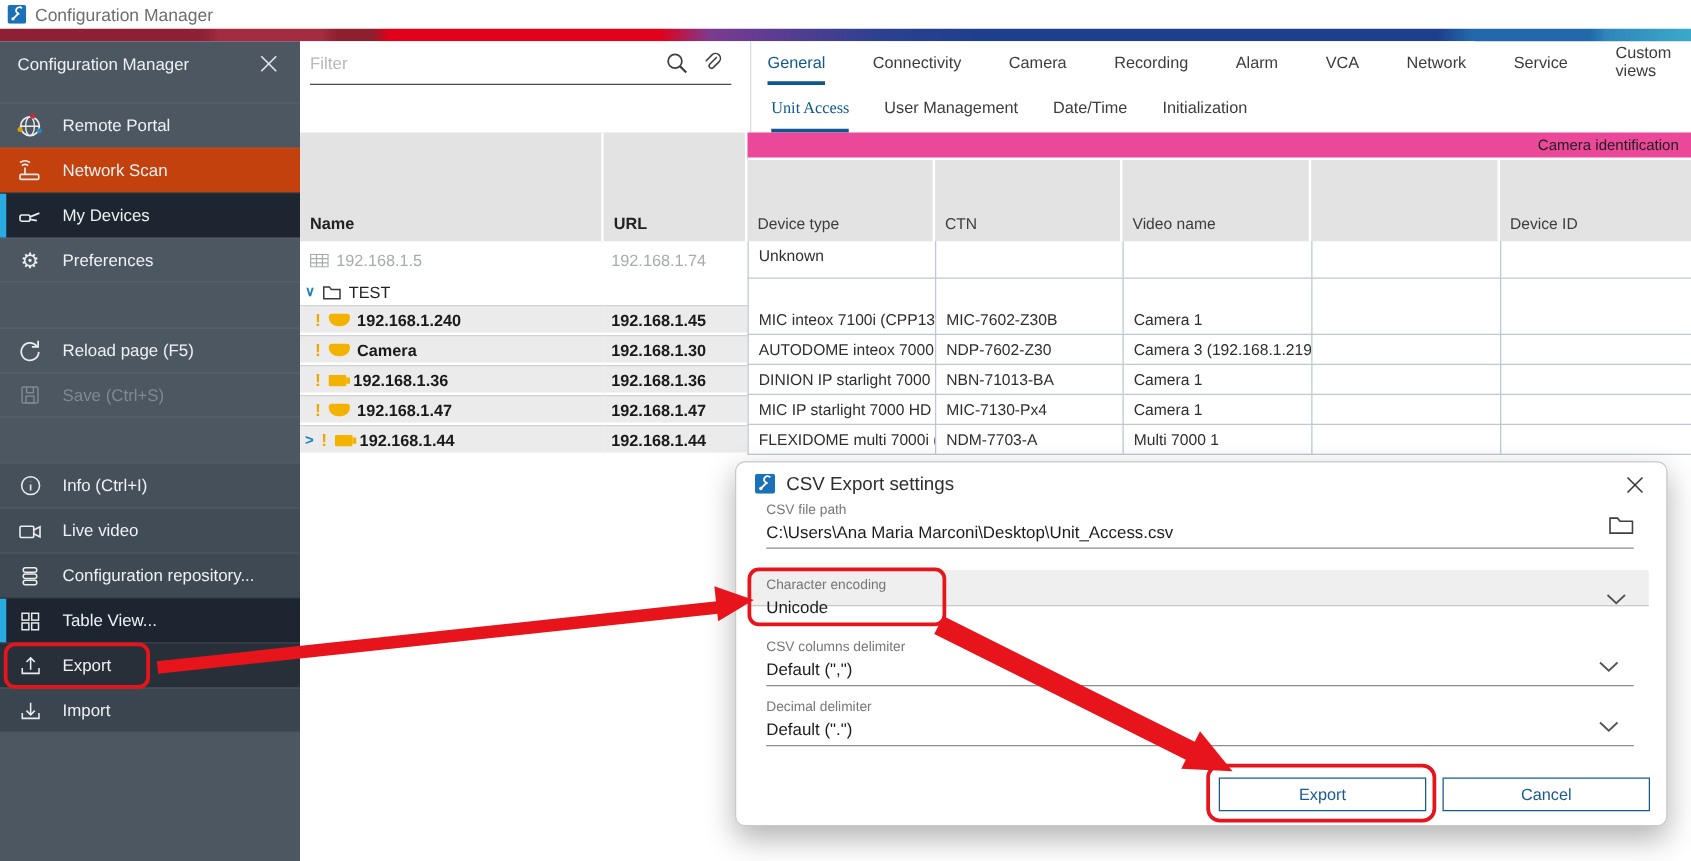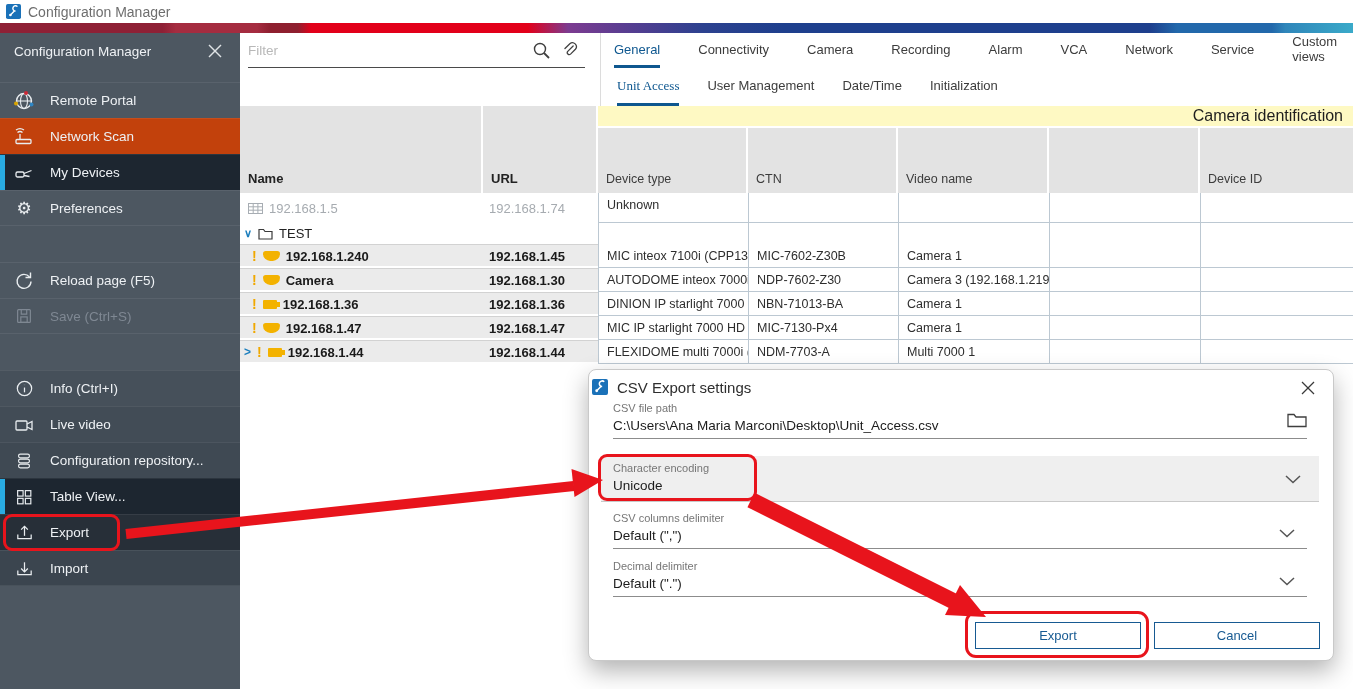--- a/index.html
+++ b/index.html
@@ -50,22 +50,22 @@
   .tab.active { color:#0e578f; border-bottom-color:#0e578f; }
   .subtabs { position:absolute; left:377px; top:35px; height:38px; display:flex; gap:28px; }
   .subtab { display:flex; align-items:center; height:100%; font-size:13px; color:#3c3c3c;
             border-bottom:3px solid transparent; cursor:pointer; }
   .subtab.active { color:#0e578f; border-bottom-color:#0e578f;font-family:Liberation Serif, serif; }
   
   .thead { position:absolute; left:0; top:73px; width:1113px; height:87px; display:grid;
            grid-template-columns:243px 115px 150px 150px 151px 151px 153px; grid-template-rows:22px 65px; }
   .th-left { background:#e3e3e3; border-right:2px solid #fff; display:flex; align-items:flex-end;
              padding:0 0 7px 8px; font-weight:bold; font-size:13px; color:#222; grid-row:1/3; }
-  .th-band { grid-column:3/8; grid-row:1; background:#fef9c3; border-bottom:2px solid #fff;
-             display:flex; justify-content:flex-end; align-items:center; padding-right:10px; font-size:16px; color:#1e1e1e; }
+  .th-band { grid-column:3/8; grid-row:1; background:#ec4899; border-bottom:2px solid #fff;
+             display:flex; justify-content:flex-end; align-items:center; padding-right:10px; font-size:12px; color:#1e1e1e; }
   .th-cell { grid-row:2; background:#e3e3e3; border-right:2px solid #fff; display:flex; align-items:flex-end;
              padding:0 0 7px 8px; font-size:12.5px; color:#3c3c3c; }
   .th-cell.last { border-right:none; }
   .tbody { position:absolute; left:0; top:160px; width:1113px; }
   .trow { display:grid; grid-template-columns:243px 115px 150px 150px 151px 151px 153px; }
   .trow.unknown { height:30px; }
   .trow.folder { height:21px; }
   .trow.device { height:24px; }
   .c { display:flex; align-items:center; overflow:hidden; white-space:nowrap; }
   .c.name { padding-left:8px; gap:6px; }
@@ -80,31 +80,31 @@
   .trow.device.expandable .c.name { padding-left:4px; }
   .c.name .tree-chevron { color:#1d7fbe; font-size:11px; font-weight:bold; }
   .c.name .expand-chevron { color:#1d7fbe; font-size:12px; font-weight:bold; }
   .warn { color:#f0a800; font-weight:bold; font-size:14px; }
   .cam-dome { width:17px; height:10px; background:#f3b200; border-radius:3px 3px 8px 8px; flex:none; }
   .cam-box { width:14px; height:9px; background:#f3b200; border-radius:1px; position:relative; flex:none; }
   .cam-box::after { content:""; position:absolute; right:-3px; top:2px; width:3px; height:5px; background:#f3b200; }
   
   .modal { position:absolute; left:588px; top:369px; width:746px; height:292px; background:#fff;
            border:1px solid #c9c9c9; border-radius:8px; box-shadow:0 10px 24px rgba(0,0,0,.30); z-index:50; }
-  .dlg-head { position:absolute; left:0; top:0; width:100%; height:34px; display:flex; align-items:center; padding-left:3px; gap:9px; }
+  .dlg-head { position:absolute; left:12px; top:0; width:100%; height:34px; display:flex; align-items:center; padding-left:3px; gap:9px; }
   .dlg-title { font-size:15px; color:#2e2e2e; }
   .dlg-close { position:absolute; right:16px; top:9px; width:18px; height:18px; display:flex; cursor:pointer; }
   .fld { position:absolute; left:24px; right:26px; }
   .fld .lbl { font-size:11px; color:#767676; line-height:12px; }
   .fld .val { margin-top:4px; font-size:13.5px; color:#1c1c1c; line-height:16px; }
   .fld.underlined { border-bottom:1px solid #8c8c8c; padding-bottom:4px; }
   .f1 { top:32px; }
   .f1 .folder-btn { position:absolute; right:0; top:10px; cursor:pointer; }
   .f2 { top:86px; left:12px; right:14px; background:#efefef; border-bottom:1px solid #c9c9c9;
-        padding:6px 0 8px 12px; height:46px; }
+        padding:6px 0 8px 12px; height:29px; }
   .f3 { top:142px; }
   .f4 { top:190px; }
   .chev { position:absolute; right:12px; top:14px; cursor:pointer; }
   .f2 .chev { right:18px; top:16px; }
   .dlg-btn { position:absolute; top:252px; width:166px; height:27px; background:#fff; border:1px solid #175a92;
              color:#175a92; font-size:13px; display:flex; align-items:center; justify-content:center; cursor:pointer; }
   .btn-export { left:386px; }
   .btn-cancel { left:565px; }
   
   .anno { position:absolute; border:3px solid #e8141c; border-radius:9px; z-index:65; pointer-events:none; }

